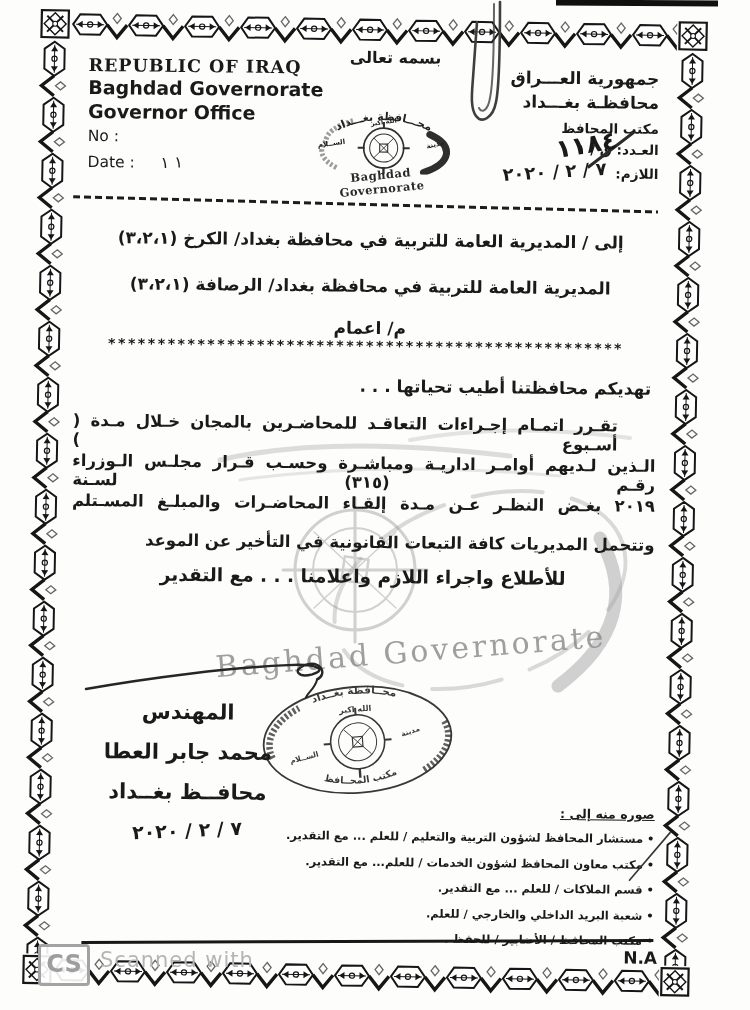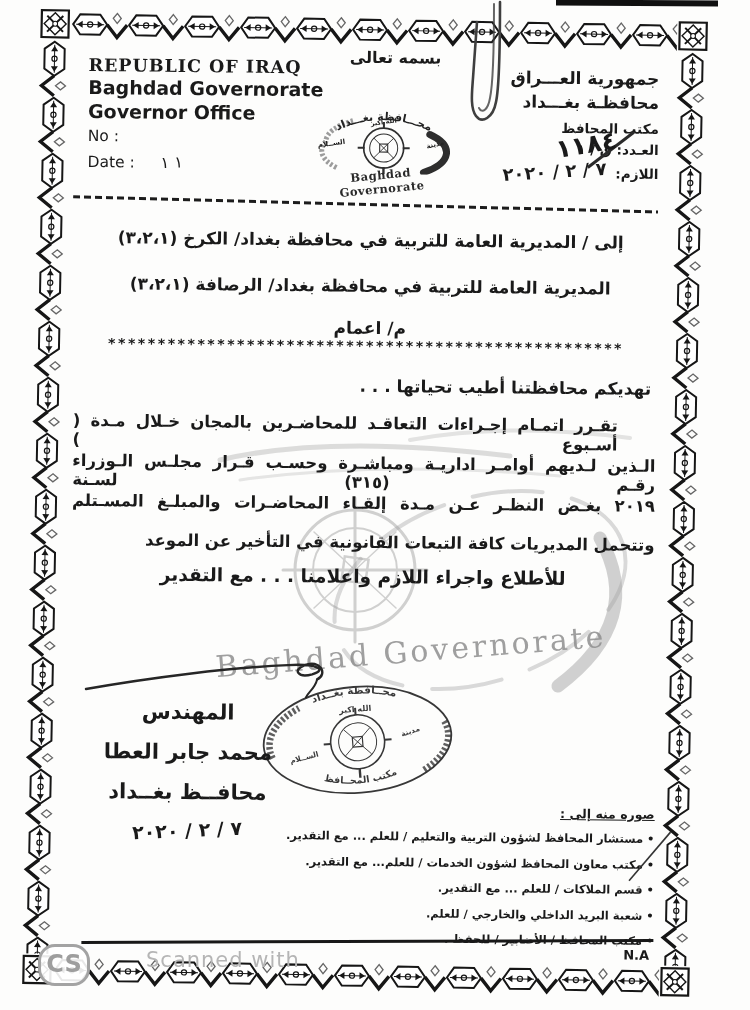--- a/index.html
+++ b/index.html
@@ -51,26 +51,26 @@
   .sig-block{left:88px;top:694px;width:205px;text-align:center;direction:rtl;}
   .sig-line{font-weight:bold;font-size:21px;line-height:40px;white-space:nowrap;}
   .sig-date{font-weight:bold;font-size:19px;line-height:36px;transform:rotate(-3deg);direction:rtl;}
   
   .dist{right:92px;top:804px;width:290px;direction:rtl;text-align:right;}
   .dist-header{font-weight:bold;font-size:12.5px;text-decoration:underline;margin-bottom:5px;}
   .dist-item{font-weight:bold;font-size:11.5px;line-height:25.5px;white-space:nowrap;}
   .dist-item::before{content:"• ";}
   
   .bottom-rule{left:86px;top:940px;width:572px;height:2.5px;background:#181818;transform:rotate(-0.8deg);}
-  .na-mark{left:628px;top:945px;font-weight:bold;font-size:13px;}
+  .na-mark{left:628px;top:945px;font-weight:bold;font-size:17px;}
   .scan-bar{left:556px;top:0;width:162px;height:6px;background:#101010;transform:rotate(0.4deg);z-index:6;}
-  .cs-badge{left:38px;top:944px;width:46px;height:36px;border:3px solid #a3a3a3;border-radius:17px;
+  .cs-badge{left:38px;top:944px;width:46px;height:36px;border:3px solid #a3a3a3;border-radius:4px;
             background:rgba(255,255,255,.9);color:#9e9e9e;font-weight:bold;font-size:24px;
             text-align:center;line-height:34px;z-index:6;font-family:"DejaVu Sans",sans-serif;}
-  .scanned-with{left:100px;top:948px;font-size:21px;color:#b5b5b5;letter-spacing:1px;z-index:6;margin-left:46px;}
+  .scanned-with{left:100px;top:948px;font-size:21px;color:#b5b5b5;letter-spacing:1px;z-index:6;}
   svg text{font-family:"DejaVu Sans",sans-serif;}
 </style>
 </head>
 <body>
 
 <div class="page">
 
   <div class="abs scan-bar"></div>
 
   <div class="border-frame">

